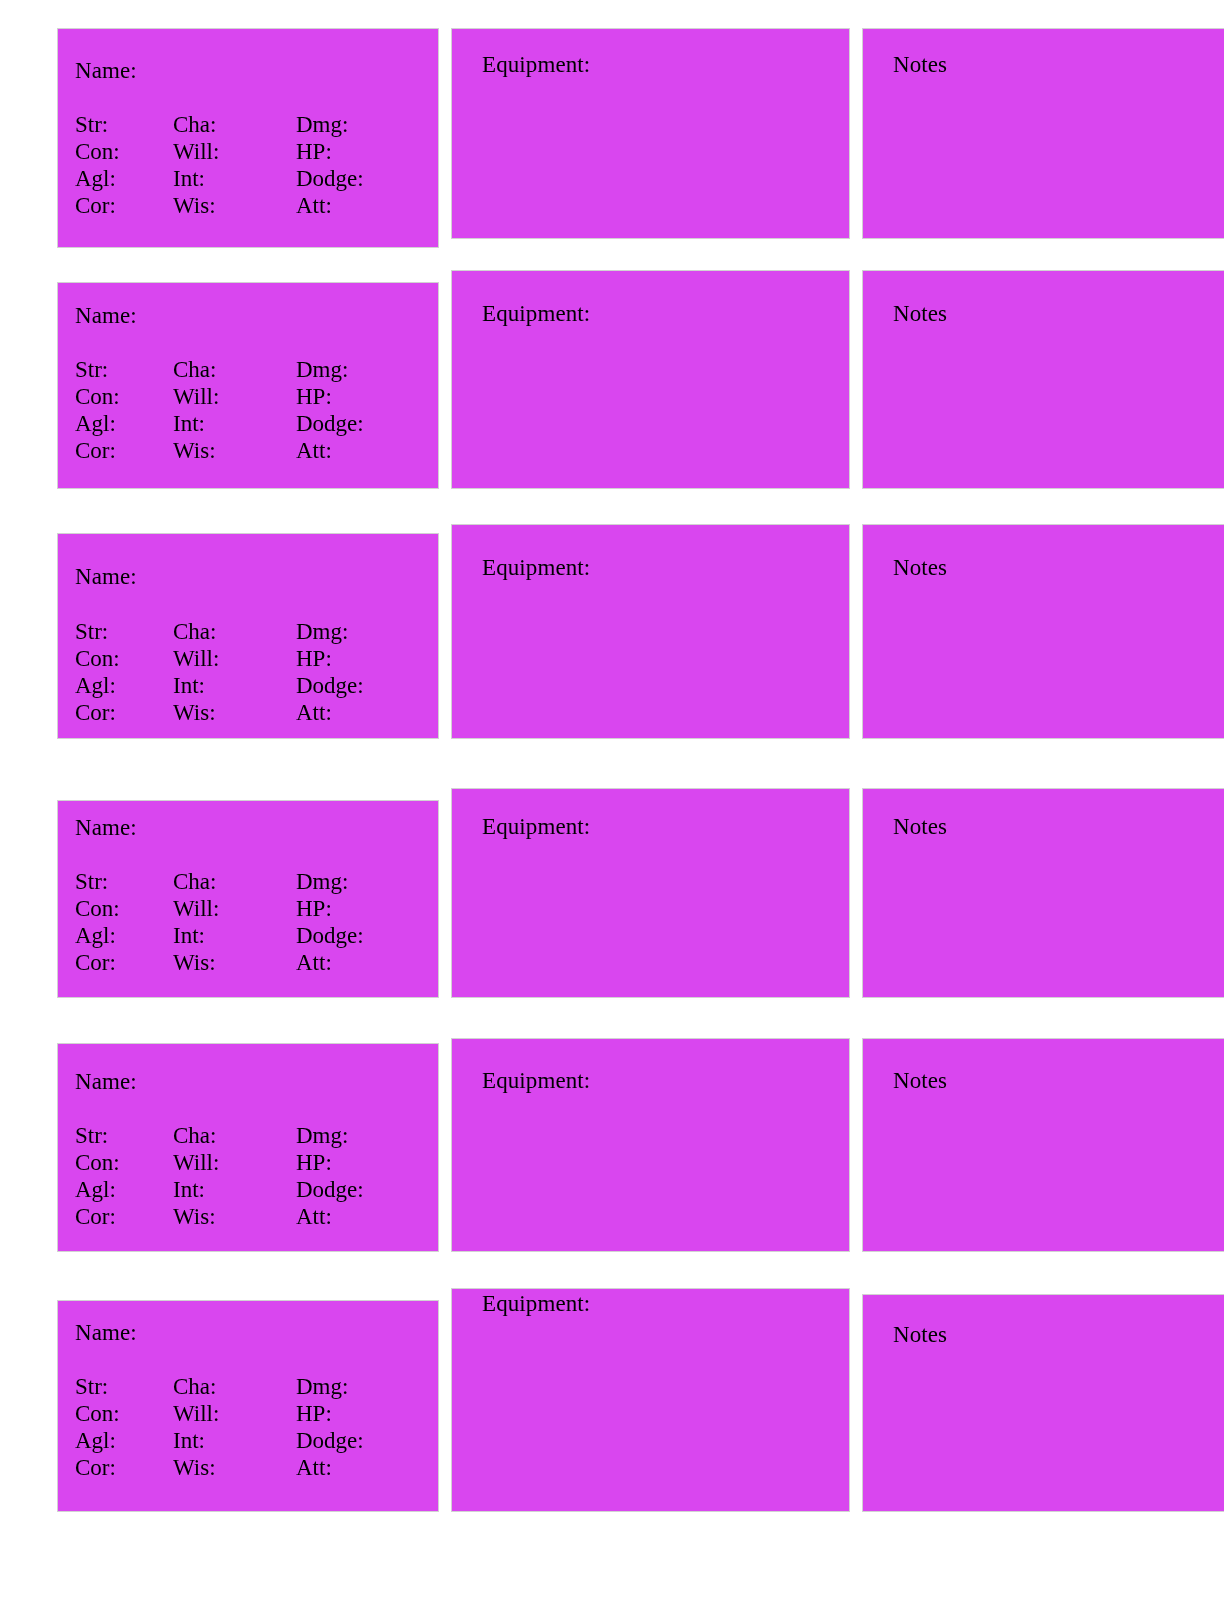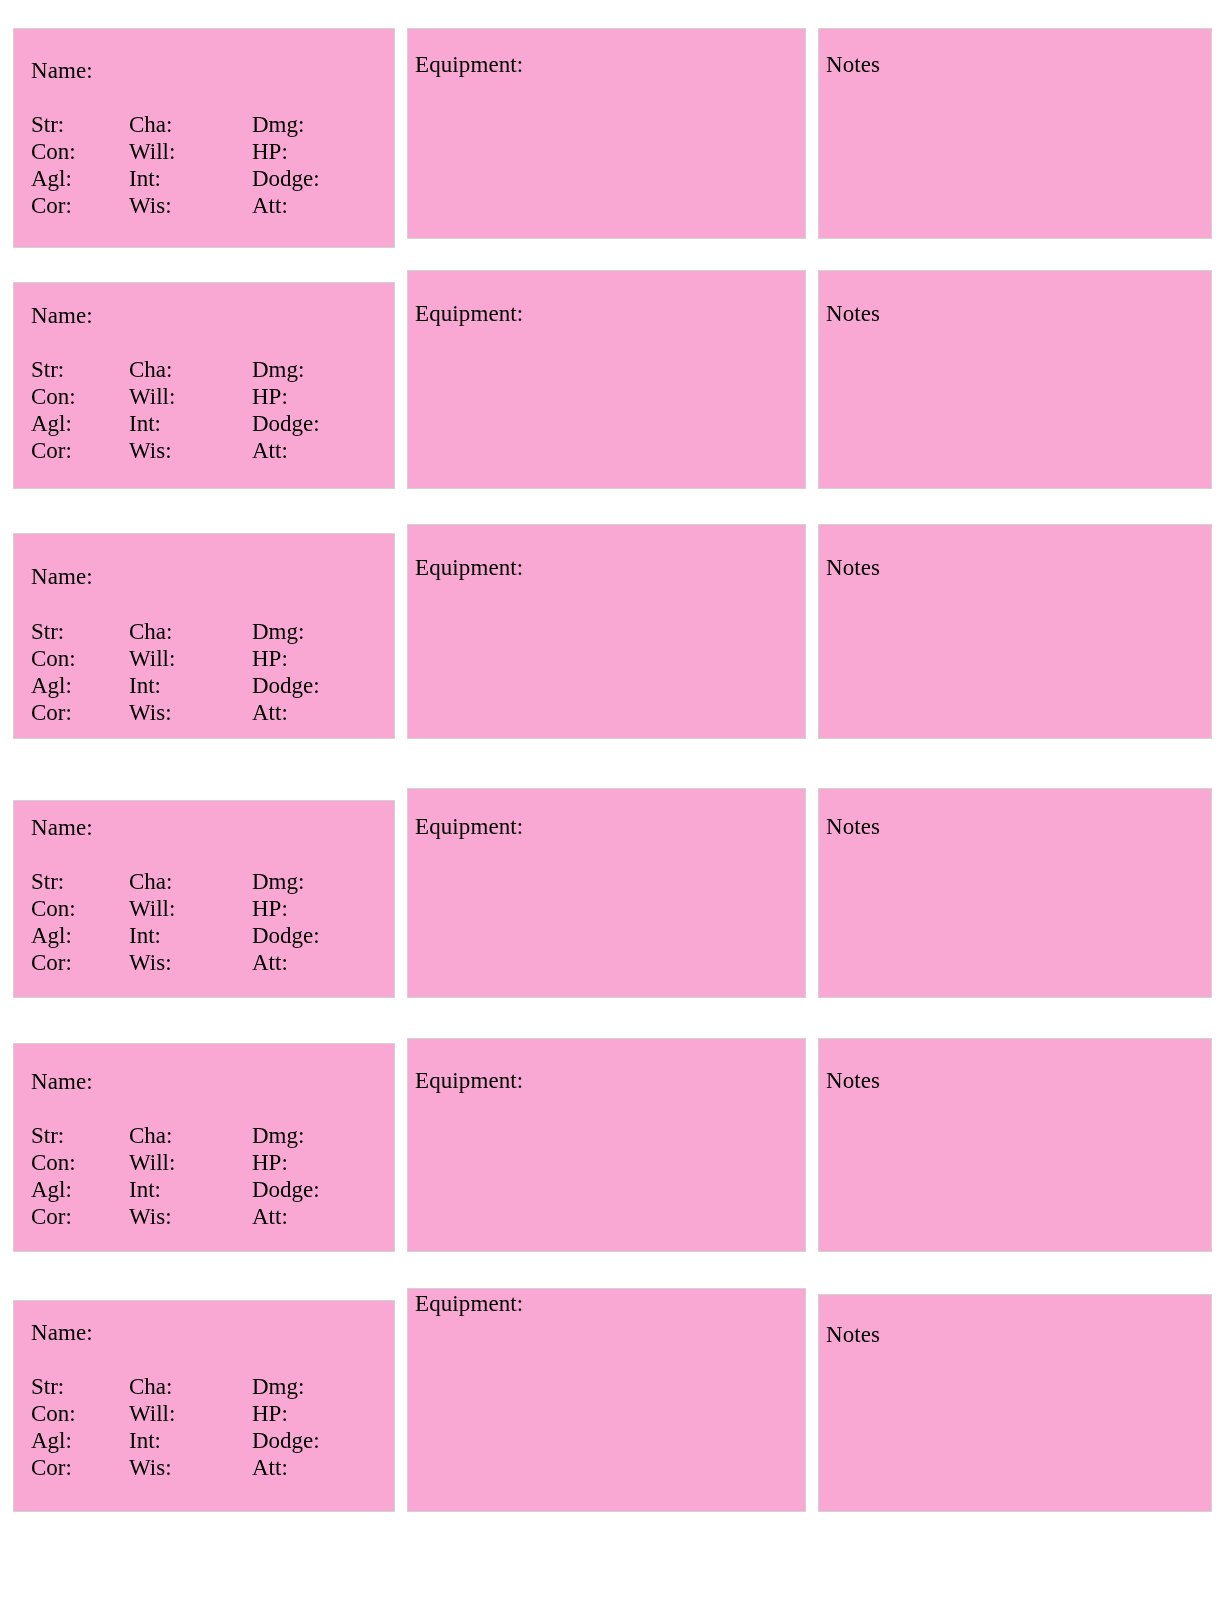--- a/index.html
+++ b/index.html
@@ -26,43 +26,44 @@
 
   .row {
     position: absolute;
     left: 0;
     width: 1224px;
   }
 
   .panel {
     position: absolute;
     box-sizing: border-box;
-    background: #f9a8d4;
+    background: #d946ef;
     border: 1px solid #d2d2d2;
+    margin-left: 44px;
   }
 
   
   .panel.stats    { left: 13px;  width: 382px; }
   .panel.equip    { left: 407px; width: 399px; }
   .panel.notes    { left: 818px; width: 394px; }
 
   .label {
     position: absolute;
     white-space: nowrap;
     font-size: 23px;
     line-height: 27px;
     letter-spacing: 0.1px;
   }
 
   .name-label {
     left: 17px;
   }
 
   .box-label {
-    left: 7px;
+    left: 30px;
   }
 
   .stat-grid {
     position: absolute;
     left: 17px;
     top: 78px;
   }
   .stat-line {
     position: relative;
     height: 27px;

